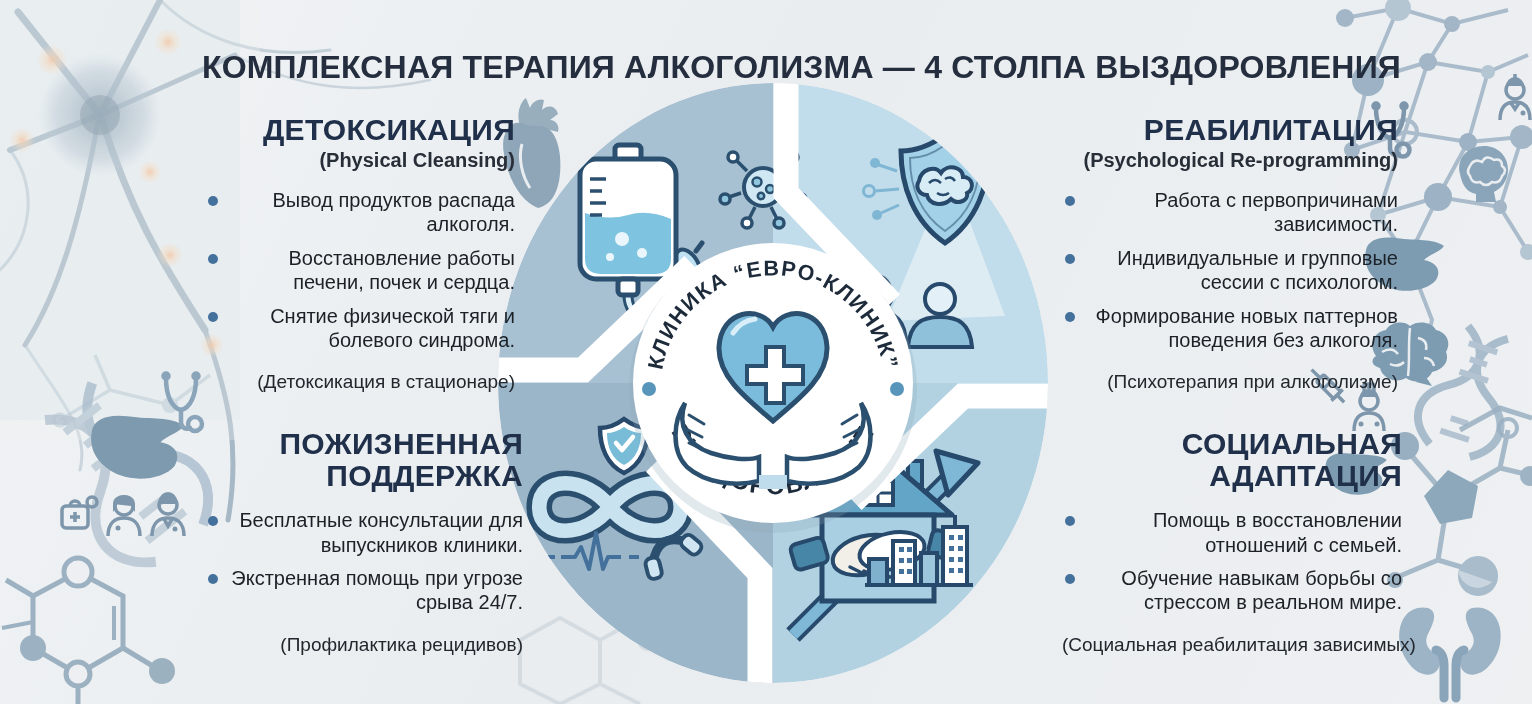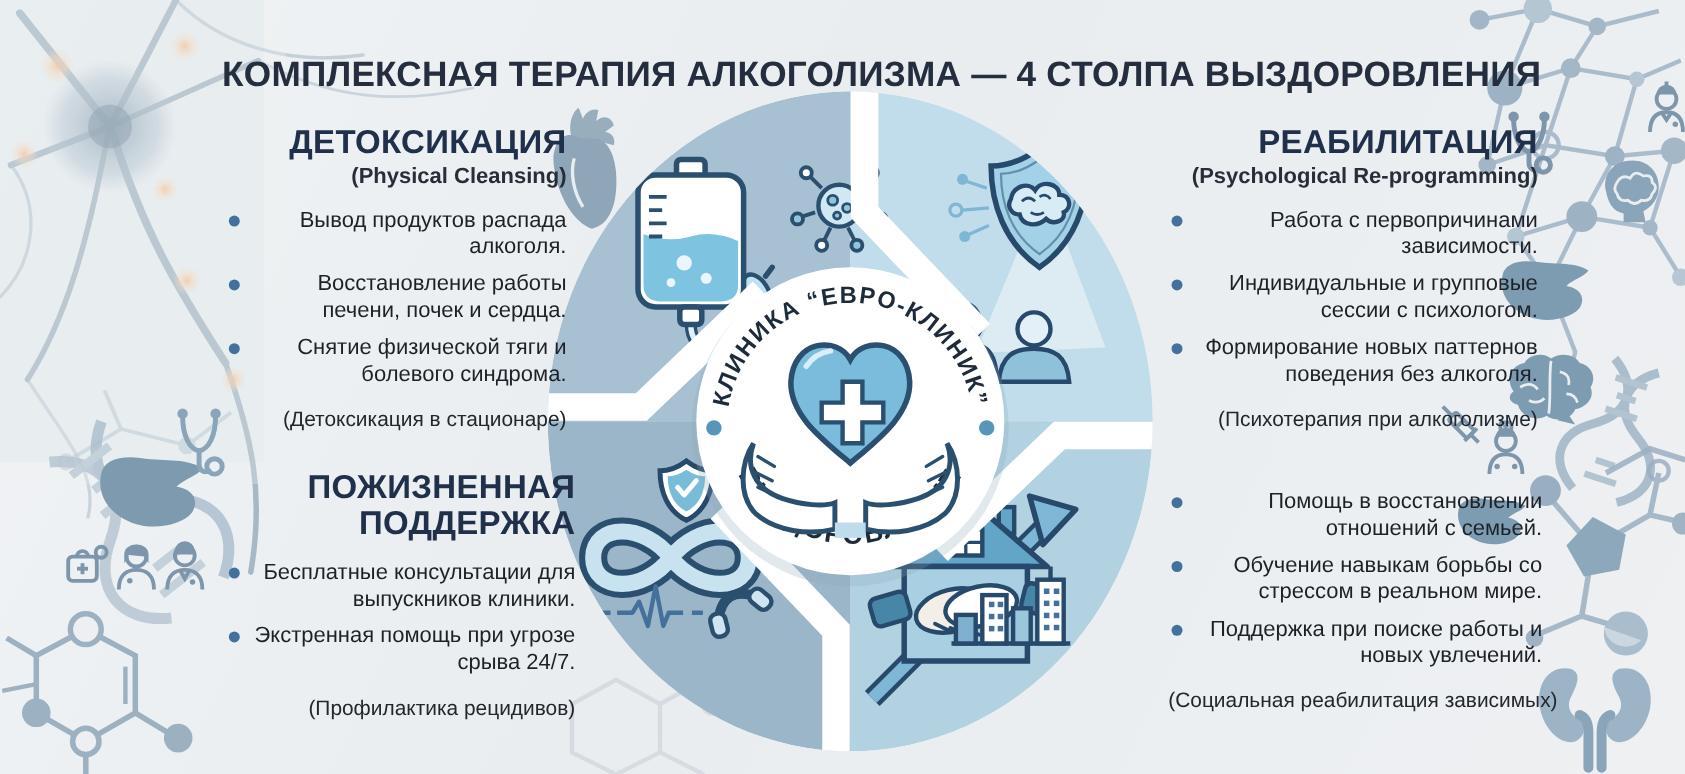--- a/index.html
+++ b/index.html
@@ -502,21 +502,21 @@
   <section class="pillar bl">
     <h2>ПОЖИЗНЕННАЯ ПОДДЕРЖКА</h2>
     <ul>
       <li>Бесплатные консультации для выпускников клиники.</li>
       <li>Экстренная помощь при угрозе срыва 24/7.</li>
     </ul>
     <div class="caption">(Профилактика рецидивов)</div>
   </section>
 
   <section class="pillar br">
+    <h2>СОЦИАЛЬНАЯ АДАПТАЦИЯ</h2>
     <ul>
       <li>Помощь в восстановлении отношений с семьей.</li>
       <li>Обучение навыкам борьбы со стрессом в реальном мире.</li>
-      <li>Поддержка при поиске работы и новых увлечений.</li>
     </ul>
     <div class="caption">(Социальная реабилитация зависимых)</div>
   </section>
 
 </div>
 
 </body></html>

